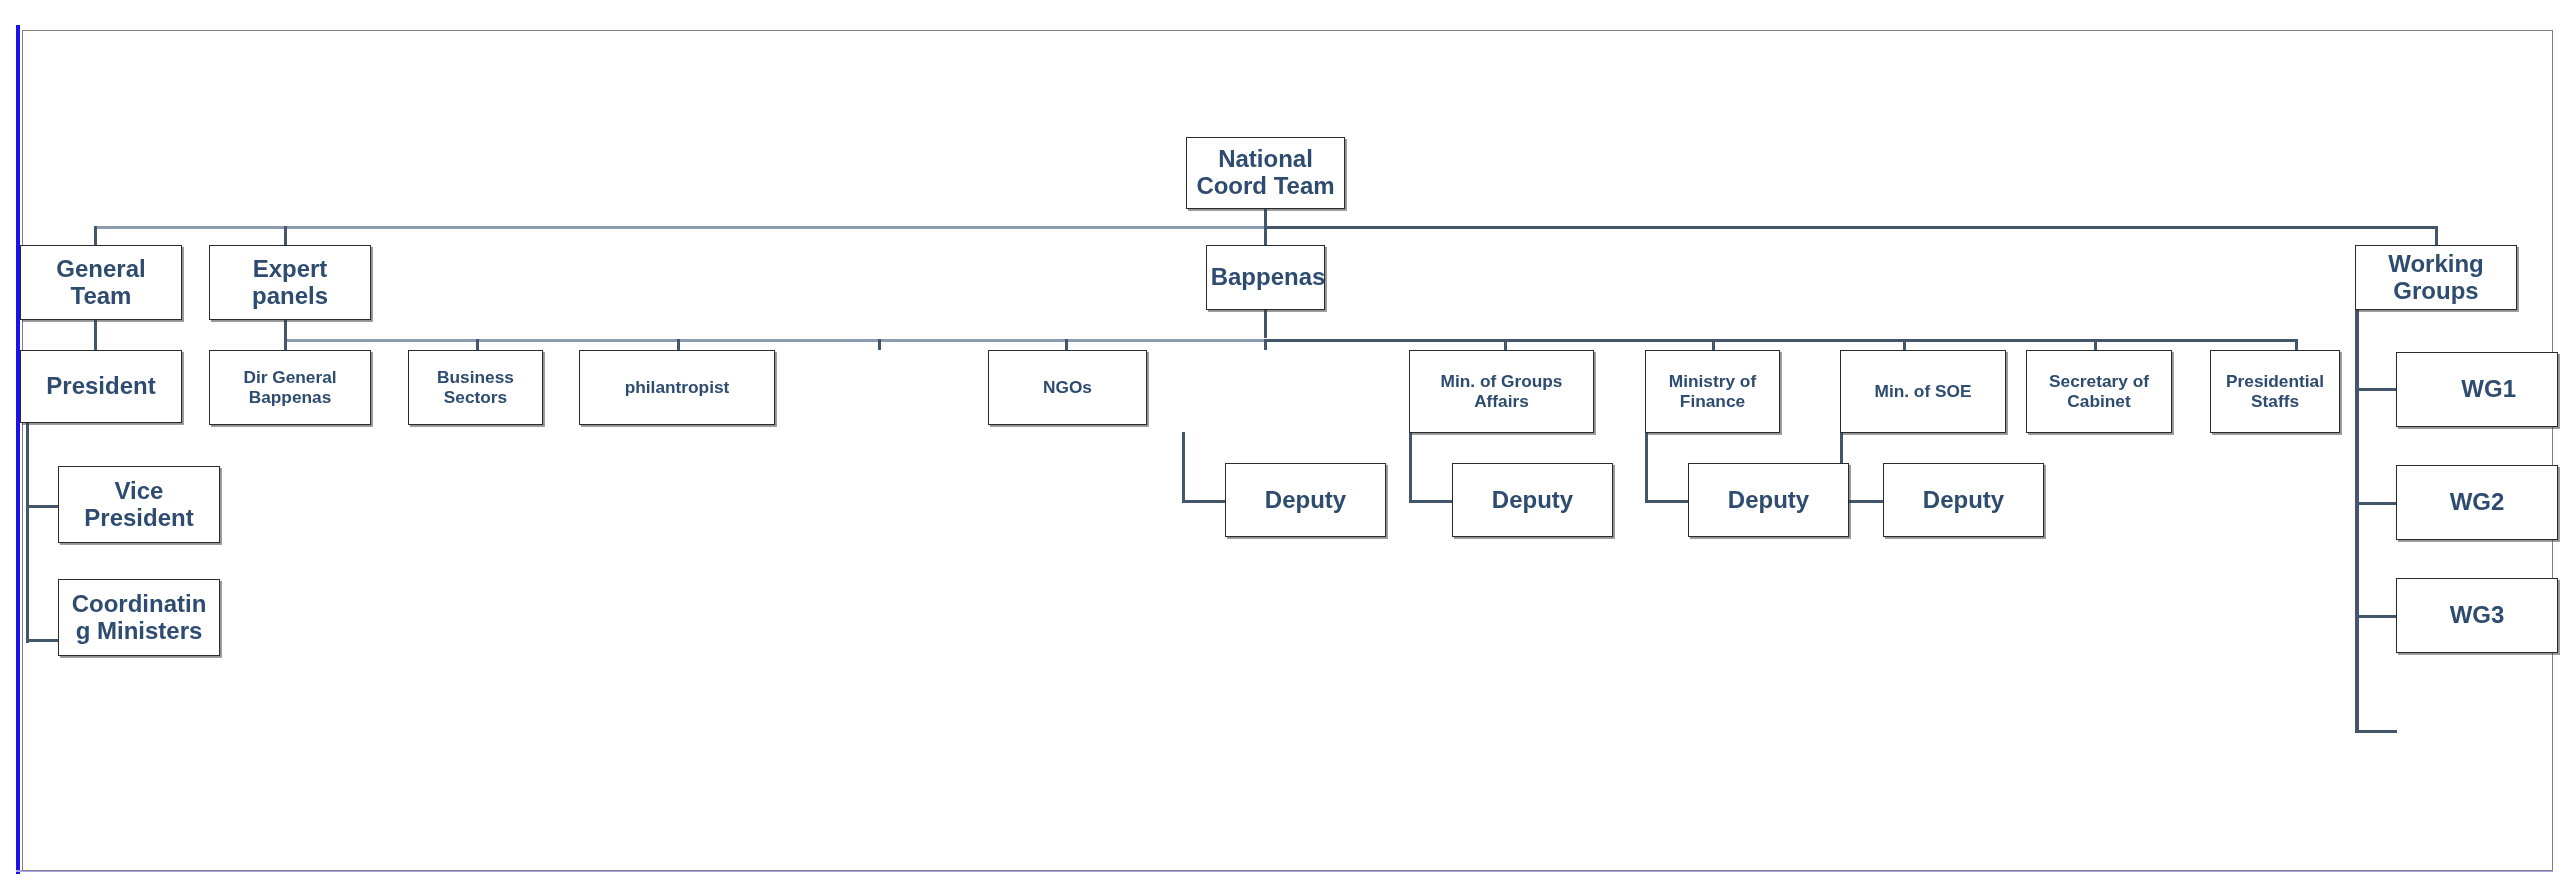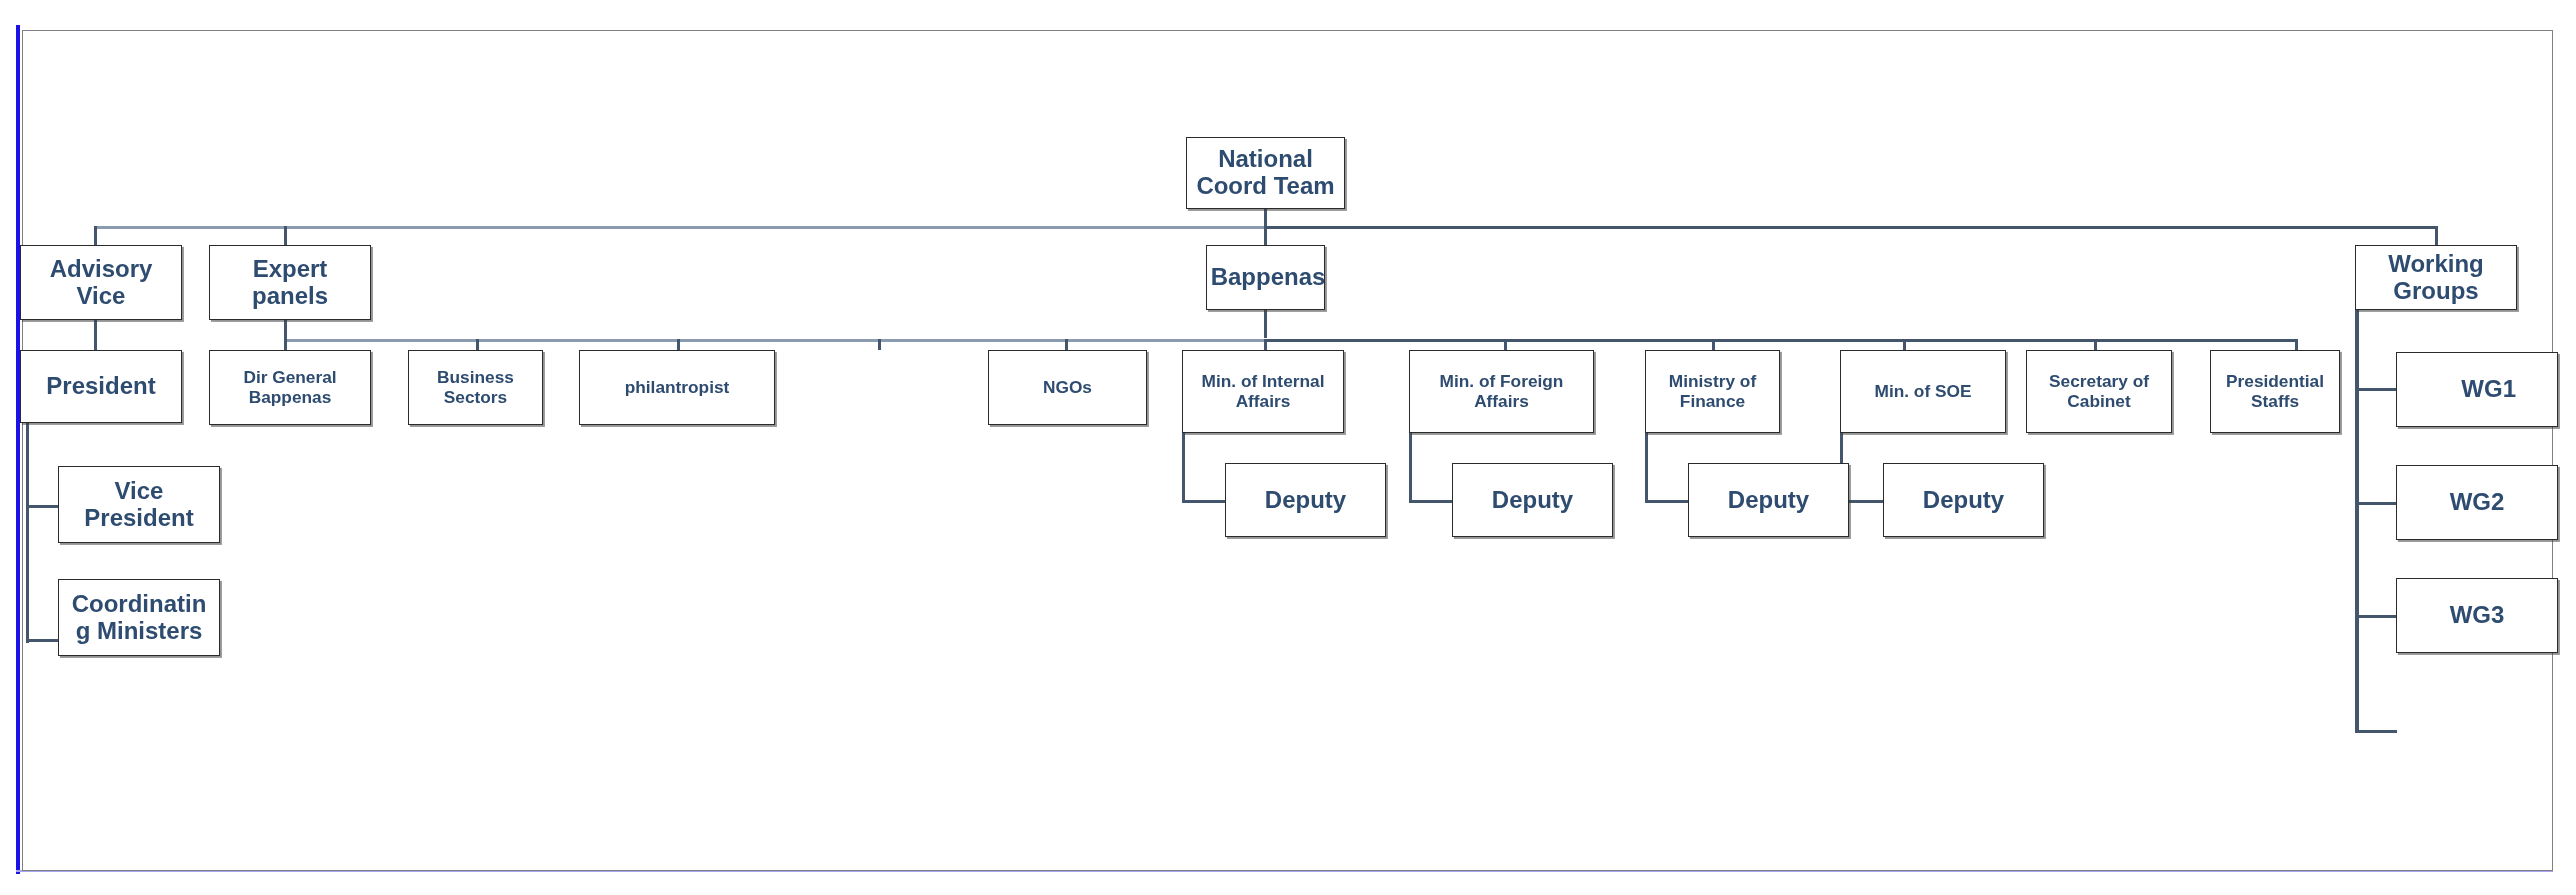--- a/index.html
+++ b/index.html
@@ -136,21 +136,21 @@
   <div class="conn" style="left:2355px; top:388px; width:42px; height:3.1px;"></div>
   <div class="conn" style="left:2355px; top:502px; width:42px; height:3.1px;"></div>
   <div class="conn" style="left:2355px; top:615px; width:42px; height:3.1px;"></div>
   <div class="conn" style="left:2355px; top:730px; width:42px; height:3.1px;"></div>
 
   <div class="node fs-lg" style="left:1186px; top:137px; width:159px; height:72px;">
     <span>National Coord Team</span>
   </div>
 
   <div class="node fs-lg" style="left:20px; top:245px; width:162px; height:75px;">
-    <span>Advisory Vice</span>
+    <span>General Team</span>
   </div>
 
   <div class="node fs-lg" style="left:209px; top:245px; width:162px; height:75px;">
     <span>Expert panels</span>
   </div>
 
   <div class="node fs-lg" style="left:1206px; top:245px; width:119px; height:65px;">
     <span>Bappenas</span>
   </div>
 
@@ -180,26 +180,23 @@
 
   <div class="node fs-md" style="left:579px; top:350px; width:196px; height:75px;">
     <span>philantropist</span>
   </div>
 
 
   <div class="node fs-md" style="left:988px; top:350px; width:159px; height:75px;">
     <span>NGOs</span>
   </div>
 
-  <div class="node fs-md" style="left:1182px; top:350px; width:162px; height:83px;">
-    <span>Min. of Internal Affairs</span>
-  </div>
 
   <div class="node fs-md" style="left:1409px; top:350px; width:185px; height:83px;">
-    <span>Min. of Foreign Affairs</span>
+    <span>Min. of Groups Affairs</span>
   </div>
 
   <div class="node fs-md" style="left:1645px; top:350px; width:135px; height:83px;">
     <span>Ministry of Finance</span>
   </div>
 
   <div class="node fs-md" style="left:1840px; top:350px; width:166px; height:83px;">
     <span>Min. of SOE</span>
   </div>
 

